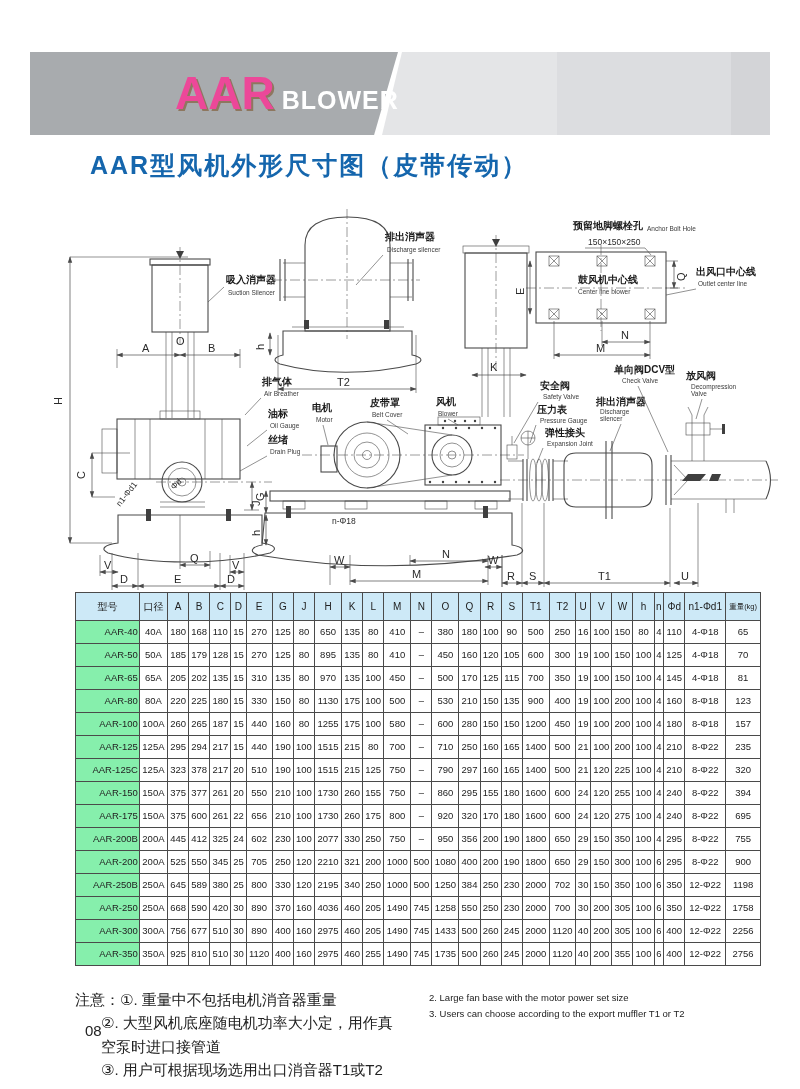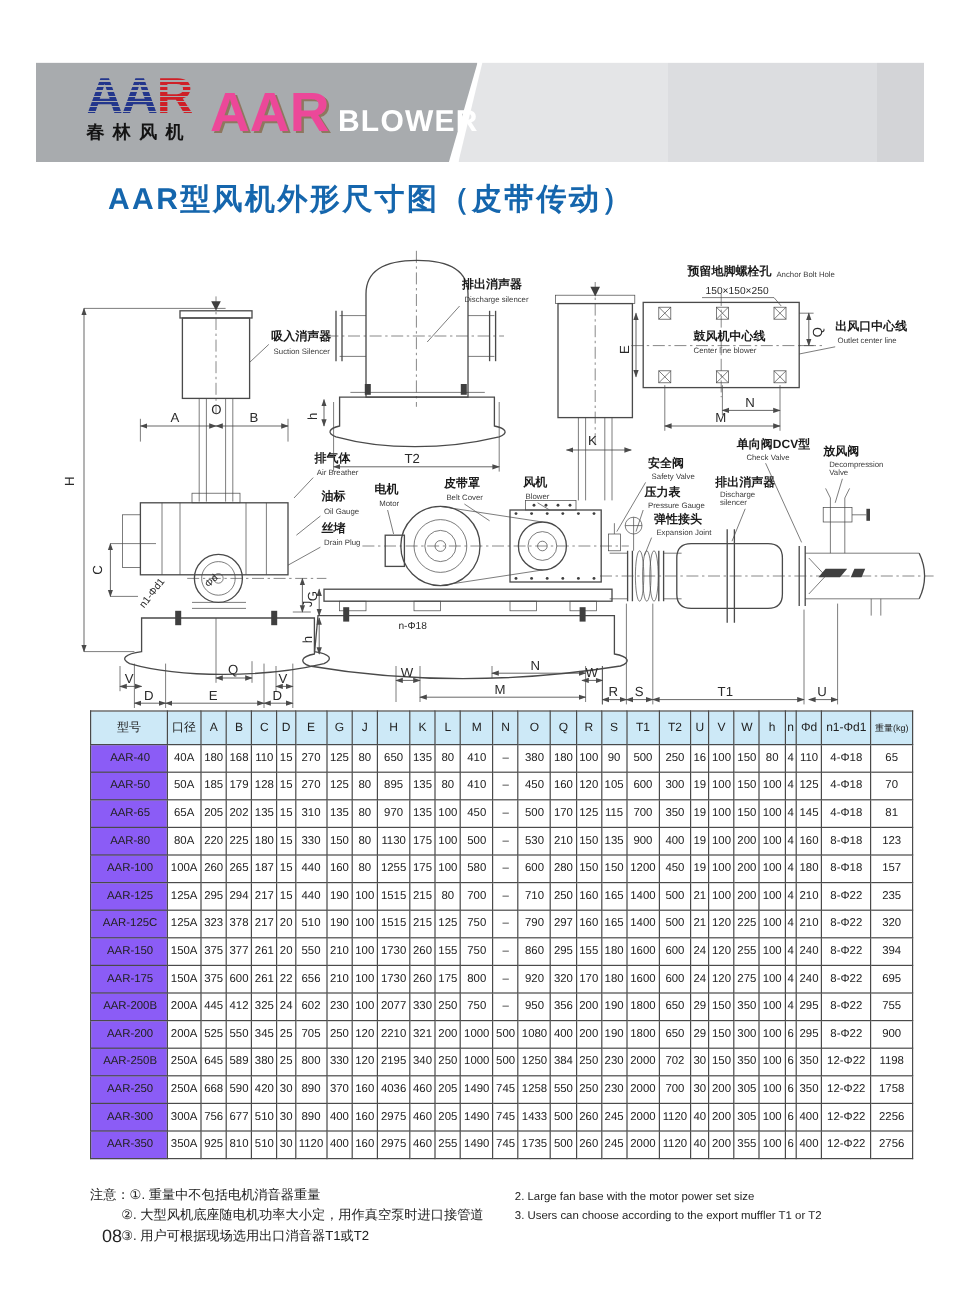--- a/index.html
+++ b/index.html
@@ -33,39 +33,35 @@
   text.cn{font-size:10px;font-weight:bold;fill:#1a1a1a;}
   text.en{font-size:6.5px;fill:#3a3a3a;font-weight:normal;}
   text.dl{font-size:11px;fill:#2a2a2a;}
   text.dls{font-size:8.5px;fill:#2a2a2a;}
   
   .spec-table{position:absolute;left:75px;top:592px;width:686px;border-collapse:collapse;border:1.5px solid #333;}
   .spec-table th,.spec-table td{border:1px solid #4a4a4a;text-align:center;font-size:9.5px;color:#222;
       padding:0 1px;white-space:nowrap;height:22px;line-height:1;}
   .spec-table th{background:#cde9f7;font-weight:normal;font-size:10px;height:27px;}
   .spec-table th.wt-col{font-size:7.5px;}
-  .spec-table td.model{background:#8b5cf6;text-align:center;padding-left:3px;min-width:52px;}
+  .spec-table td.model{background:#86efac;text-align:right;padding-left:3px;min-width:52px;}
   
-  .notes-cn{position:absolute;left:75px;top:988px;width:330px;font-size:11px;color:#222;line-height:1.55;}
+  .notes-cn{position:absolute;left:75px;top:988px;width:330px;font-size:15px;color:#222;line-height:1.55;}
   .notes-en{position:absolute;left:405px;top:990px;width:340px;font-size:9.5px;color:#222;line-height:1.7;}
   .note-line.indent{margin-left:26px;}
   .notes-en .note-line.indent{margin-left:24px;}
   .page-num{position:absolute;left:85px;top:1022px;font-size:15px;color:#222;}
 </style>
 </head>
 <body>
 
 <div class="page">
 
   <div class="band-dark"></div>
   <div class="band-light"></div>
-  <div class="logo">
-    <div class="logo-top"><span class="la">A</span><span class="la">A</span><span class="lr">R</span></div>
-    <div class="logo-cn">春林风机</div>
-  </div>
   <div class="brand">
     <span class="brand-aar">AAR</span><span class="brand-blower">BLOWER</span>
   </div>
 
   <div class="title">AAR型风机外形尺寸图（皮带传动）</div>
 
   <svg class="draw" width="740" height="410" viewBox="0 0 740 410">
     <defs>
       <marker id="ma" viewBox="0 0 10 10" refX="9" refY="5" markerWidth="9" markerHeight="9" orient="auto-start-reverse">
         <path d="M0,1.5 L10,5 L0,8.5 z" fill="#4a4a4a"></path>

